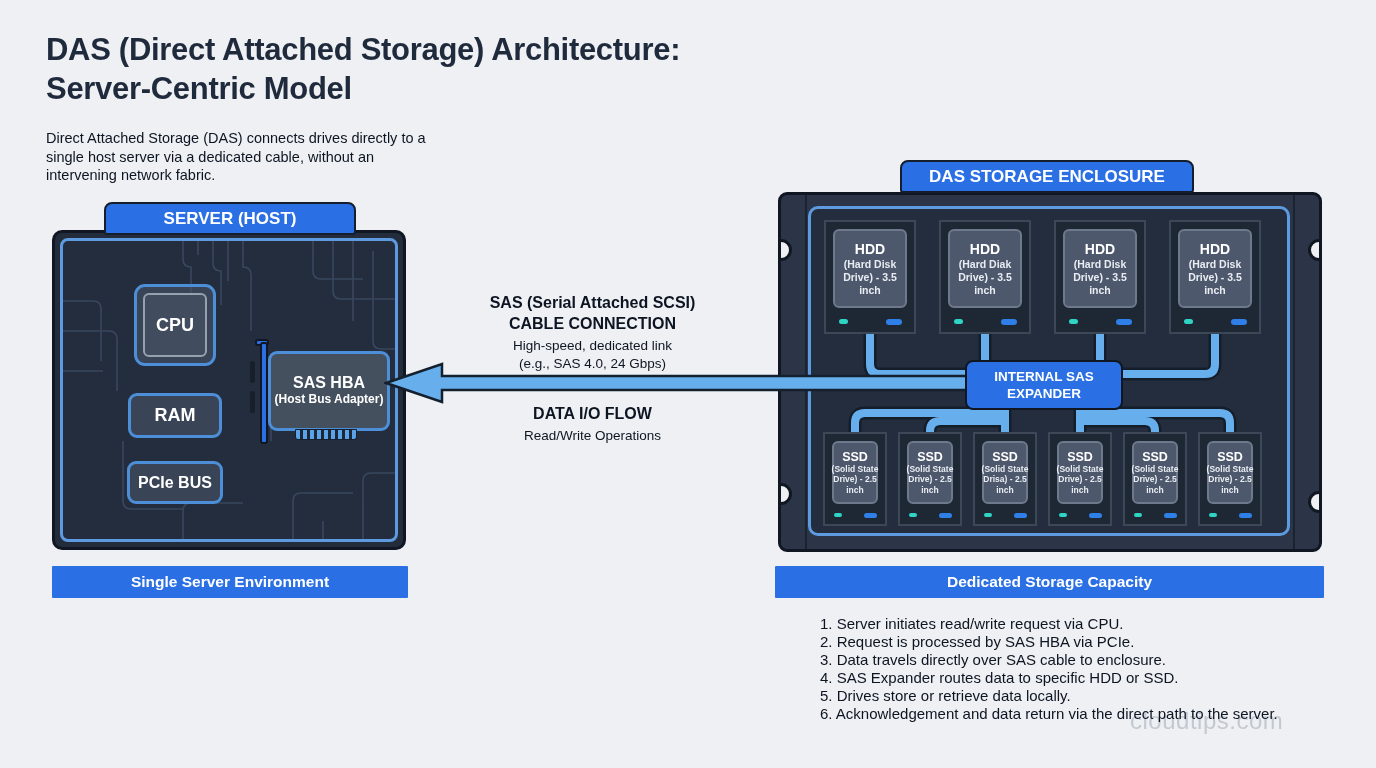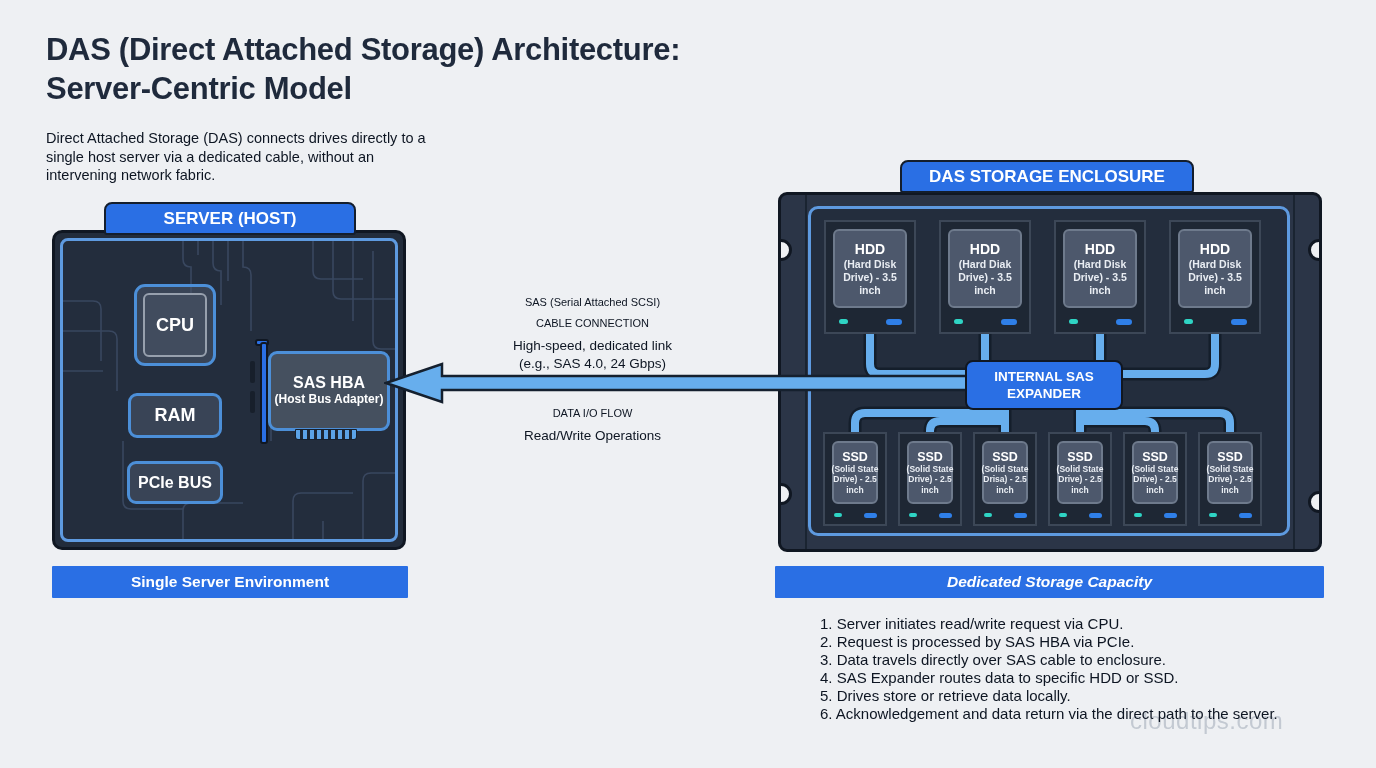--- a/index.html
+++ b/index.html
@@ -40,21 +40,21 @@
        background:#414c5e;display:flex;align-items:center;justify-content:center;font-size:18px;font-weight:700;color:#fff;}
   .hba-card{left:205px;top:110px;width:122px;height:80px;background:#45505f;flex-direction:column;line-height:17px;}
   .hba-bracket{left:197px;top:101px;width:8px;height:102px;background:var(--accent-blue);border:2px solid var(--outline-dark);border-radius:3px;box-sizing:border-box;}
   .hba-hook{left:192px;top:98px;width:14px;height:7px;background:var(--accent-blue);border:2px solid var(--outline-dark);border-radius:3px;box-sizing:border-box;}
   .hba-pins{left:232px;top:188px;width:60px;height:9px;border-radius:0 0 3px 3px;
        background:repeating-linear-gradient(90deg,#5ba3e8 0 4px,#1c2634 4px 7px);border:1px solid #16202e;}
   .hba-slot{left:187px;width:5px;height:22px;background:#171f2b;border-radius:2px;}
 
   
   .conn{left:420px;width:345px;text-align:center;color:var(--text);}
-  .conn .b1{font-size:11px;font-weight:400;line-height:21px;}
+  .conn .b1{font-size:16px;font-weight:700;line-height:21px;}
   .conn .s1{font-size:13.5px;line-height:18px;margin-top:3px;}
 
   
   .chassis{left:778px;top:192px;width:544px;height:360px;background:var(--chassis-dark);
        border:3px solid var(--outline-dark);border-radius:9px;box-sizing:border-box;overflow:hidden;z-index:1;}
   .flange-line{position:absolute;top:0;bottom:0;width:2px;background:#1a2431;}
   .notch{position:absolute;width:24px;height:22px;background:var(--bg);border:3px solid var(--outline-dark);border-radius:12px;box-sizing:border-box;}
   .encl-panel{left:808px;top:206px;width:482px;height:330px;border:3px solid var(--inner-stroke);
        border-radius:10px;background:var(--panel-dark);box-sizing:border-box;z-index:2;}
   .bay{background:#1e2734;border:2px solid #3c4757;border-radius:0;box-sizing:border-box;z-index:3;}
@@ -274,21 +274,21 @@
   </div>
   <div class="abs bay ssd" style="left:1198px;top:432px;width:64px;height:94px;">
     <div class="bay-panel" style="bottom:20px;">
       <div class="ssd-title">SSD</div>
       <div class="ssd-sub">(Solid State Drive) - 2.5 inch</div>
     </div>
     <div class="ledA"></div>
     <div class="ledB"></div>
   </div>
 
-  <div class="abs banner" style="left:775px;top:566px;width:549px;height:32px;font-style:italic;">Dedicated Storage Capacity</div>
+  <div class="abs banner" style="left:775px;top:566px;width:549px;height:32px;">Dedicated Storage Capacity</div>
 
   <div class="abs steps">
     <div>1. Server initiates read/write request via CPU.</div>
     <div>2. Request is processed by SAS HBA via PCIe.</div>
     <div>3. Data travels directly over SAS cable to enclosure.</div>
     <div>4. SAS Expander routes data to specific HDD or SSD.</div>
     <div>5. Drives store or retrieve data locally.</div>
     <div>6. Acknowledgement and data return via the direct path to the server.</div>
   </div>
 

